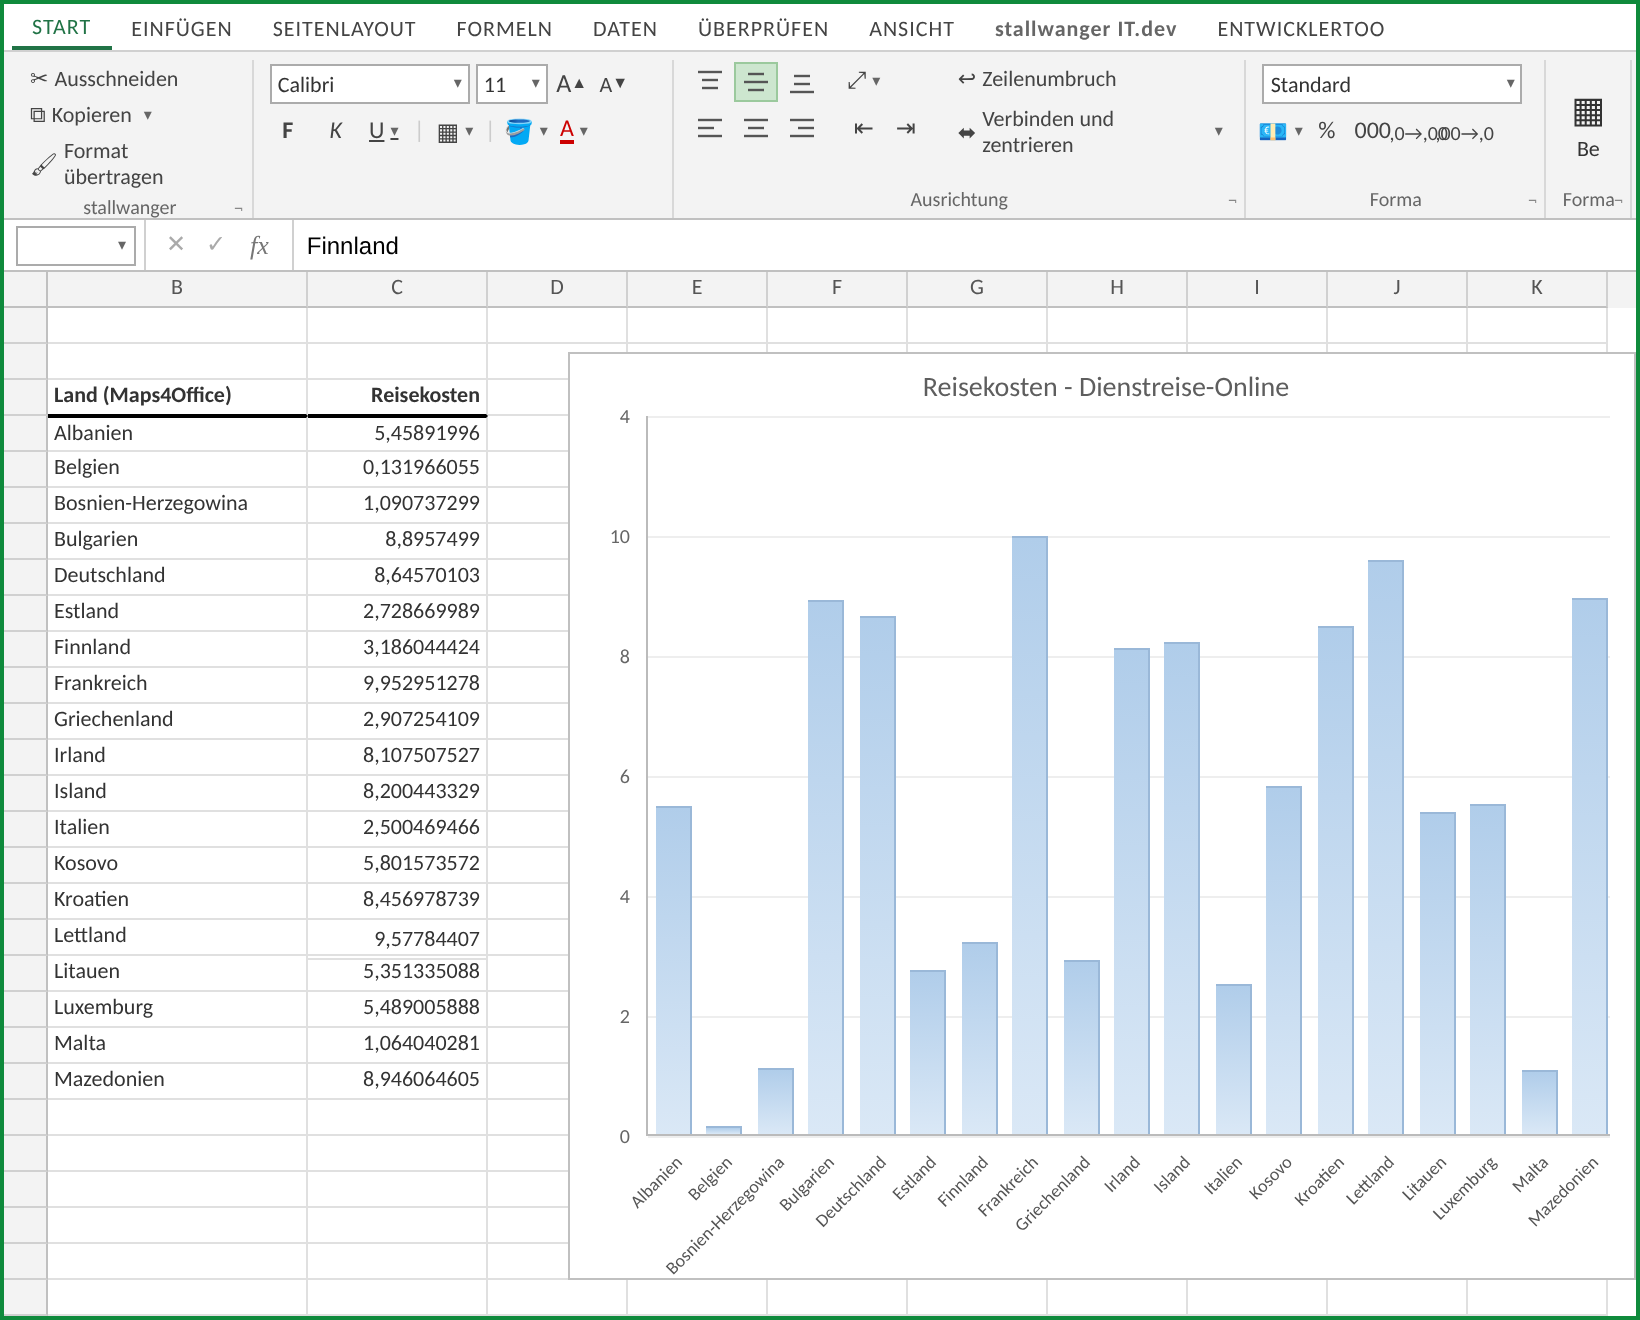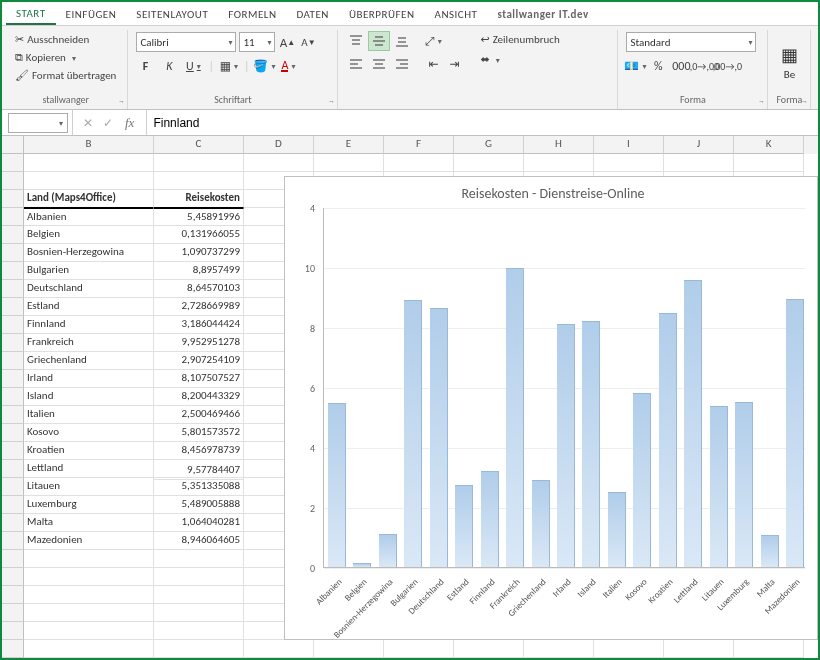--- a/index.html
+++ b/index.html
@@ -64,20 +64,21 @@
 
 <div class="tabbar">
   <div class="tab active">START</div>
   <div class="tab">EINFÜGEN</div>
   <div class="tab">SEITENLAYOUT</div>
   <div class="tab">FORMELN</div>
   <div class="tab">DATEN</div>
   <div class="tab">ÜBERPRÜFEN</div>
   <div class="tab">ANSICHT</div>
   <div class="tab addin" style="text-transform:none;font-weight:bold;">stallwanger IT.dev</div>
+  <div class="tab">ENTWICKLERTOO</div>
 </div>
 
 <div class="ribbon">
 
   <div class="group" style="min-width:106px;">
     <div class="group-body">
       <div class="vstack" style="gap:3px;">
         <div class="btn">
           <span>✂</span>
           <span>Ausschneiden</span>
@@ -123,21 +124,20 @@
         <span class="small-btn">
             <span>🪣</span>
             <span class="caret">▾</span>
           </span>
         <span class="small-btn">
             <span style="color:#c00;border-bottom:2px solid #c00;line-height:10px;">A</span>
             <span class="caret">▾</span>
           </span>
       </div>
     </div>
-    <div class="group-label">Schriftart</div>
   </div>
 
   <div class="group" style="min-width:280px;">
     <div class="group-body">
       <div class="vstack" style="gap:5px;">
         <div class="hstack">
           <span class="align-btn">
               <svg width="14" height="14">
                 <line x1="1" y1="2" x2="13" y2="2"></line>
                 <line x1="3" y1="6" x2="11" y2="6"></line>
@@ -188,24 +188,26 @@
           <span class="small-btn">⇥</span>
         </div>
       </div>
       <div class="vstack" style="gap:5px;margin-left:8px;">
         <div class="btn">
           <span>↩</span>
           <span>Zeilenumbruch</span>
         </div>
         <div class="btn">
           <span>⬌</span>
+          <span>Verbinden und zentrieren</span>
           <span class="caret">▾</span>
         </div>
       </div>
     </div>
+    <div class="group-label">Ausrichtung</div>
   </div>
 
   <div class="group" style="min-width:150px;">
     <div class="group-body vstack" style="gap:5px;">
       <div class="combo" style="width:130px;">
         <span>Standard</span>
           <span class="caret">▾</span>
       </div>
       <div class="hstack" style="gap:5px;">
         <span class="small-btn">💶<span class="caret">▾</span></span>

